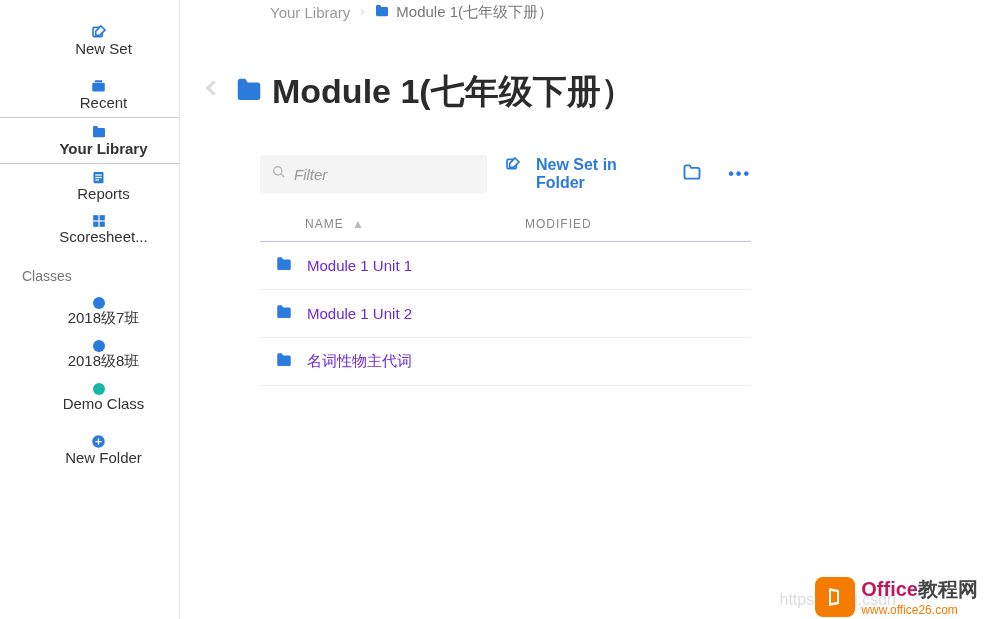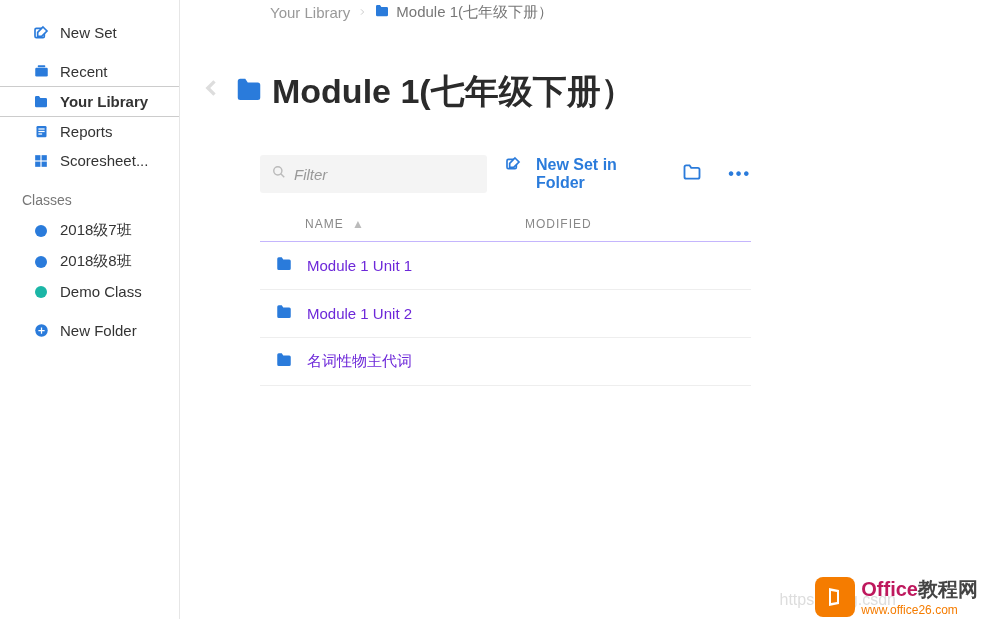--- a/index.html
+++ b/index.html
@@ -17,22 +17,23 @@
       width: 180px;
       height: 100%;
       border-right: 1px solid #e6e6e6;
       padding-top: 18px;
       font-size: 15px;
       color: #333;
     }
     .sidebar .item {
       display: flex;
       align-items: center;
-      padding: 6px 12px 6px 32px;
-      cursor: pointer;
+      padding: 6px 12px 6px 40px;
+      cursor: pointer;
+      flex-direction: column;
     }
     .sidebar .item .icn {
       width: 18px;
       display: inline-flex;
       align-items: center;
       justify-content: center;
       margin-right: 10px;
       color: #2a7bdb;
     }
     .sidebar .item.active {

